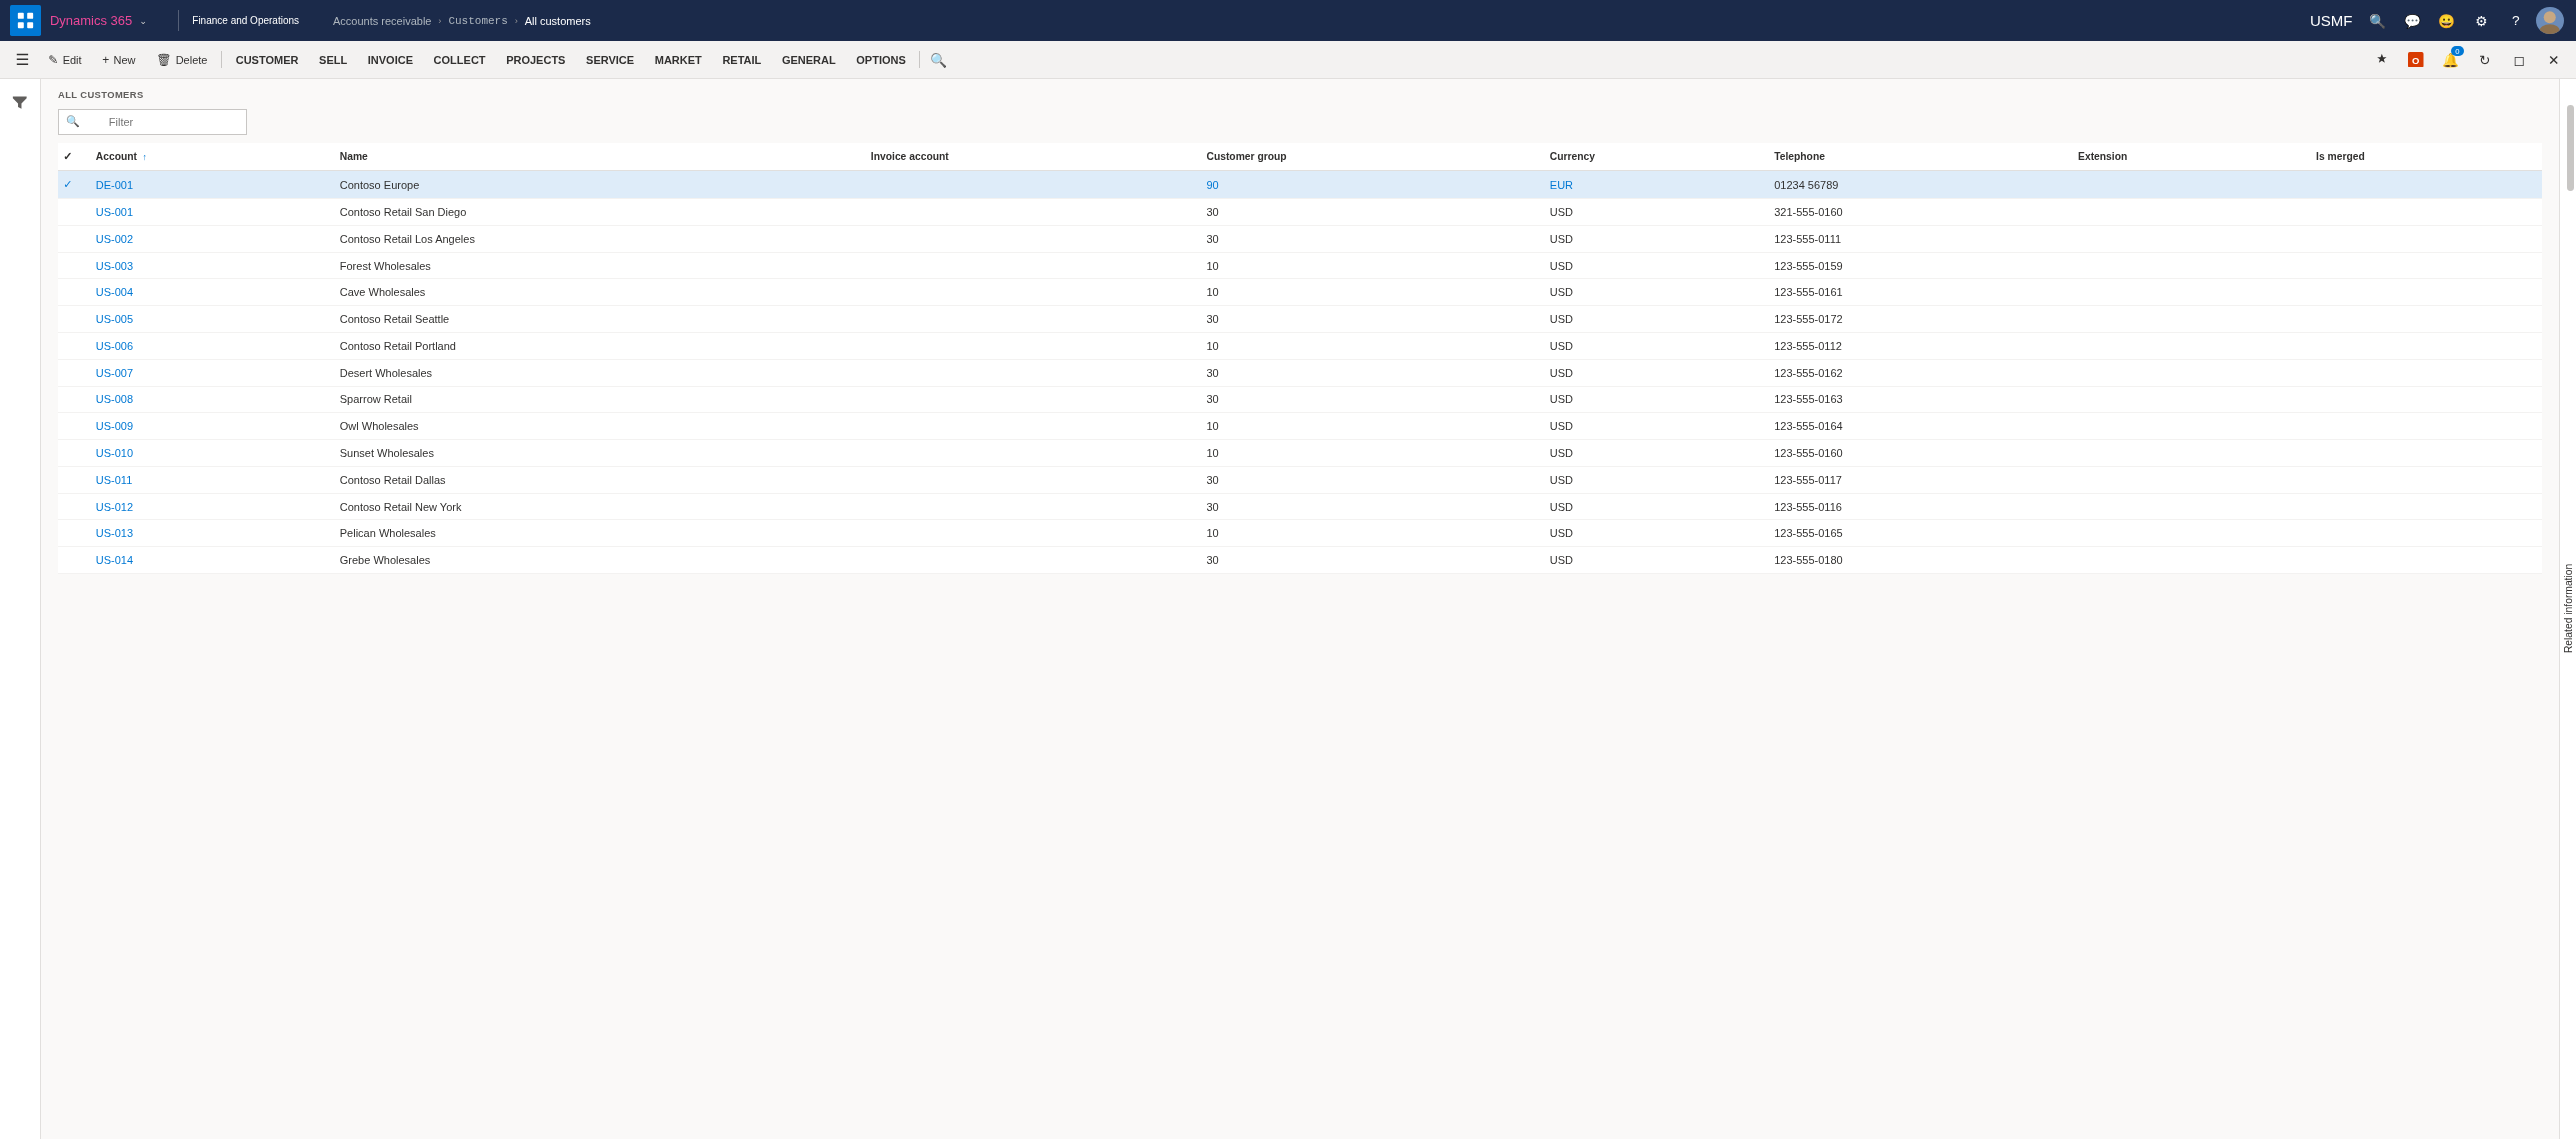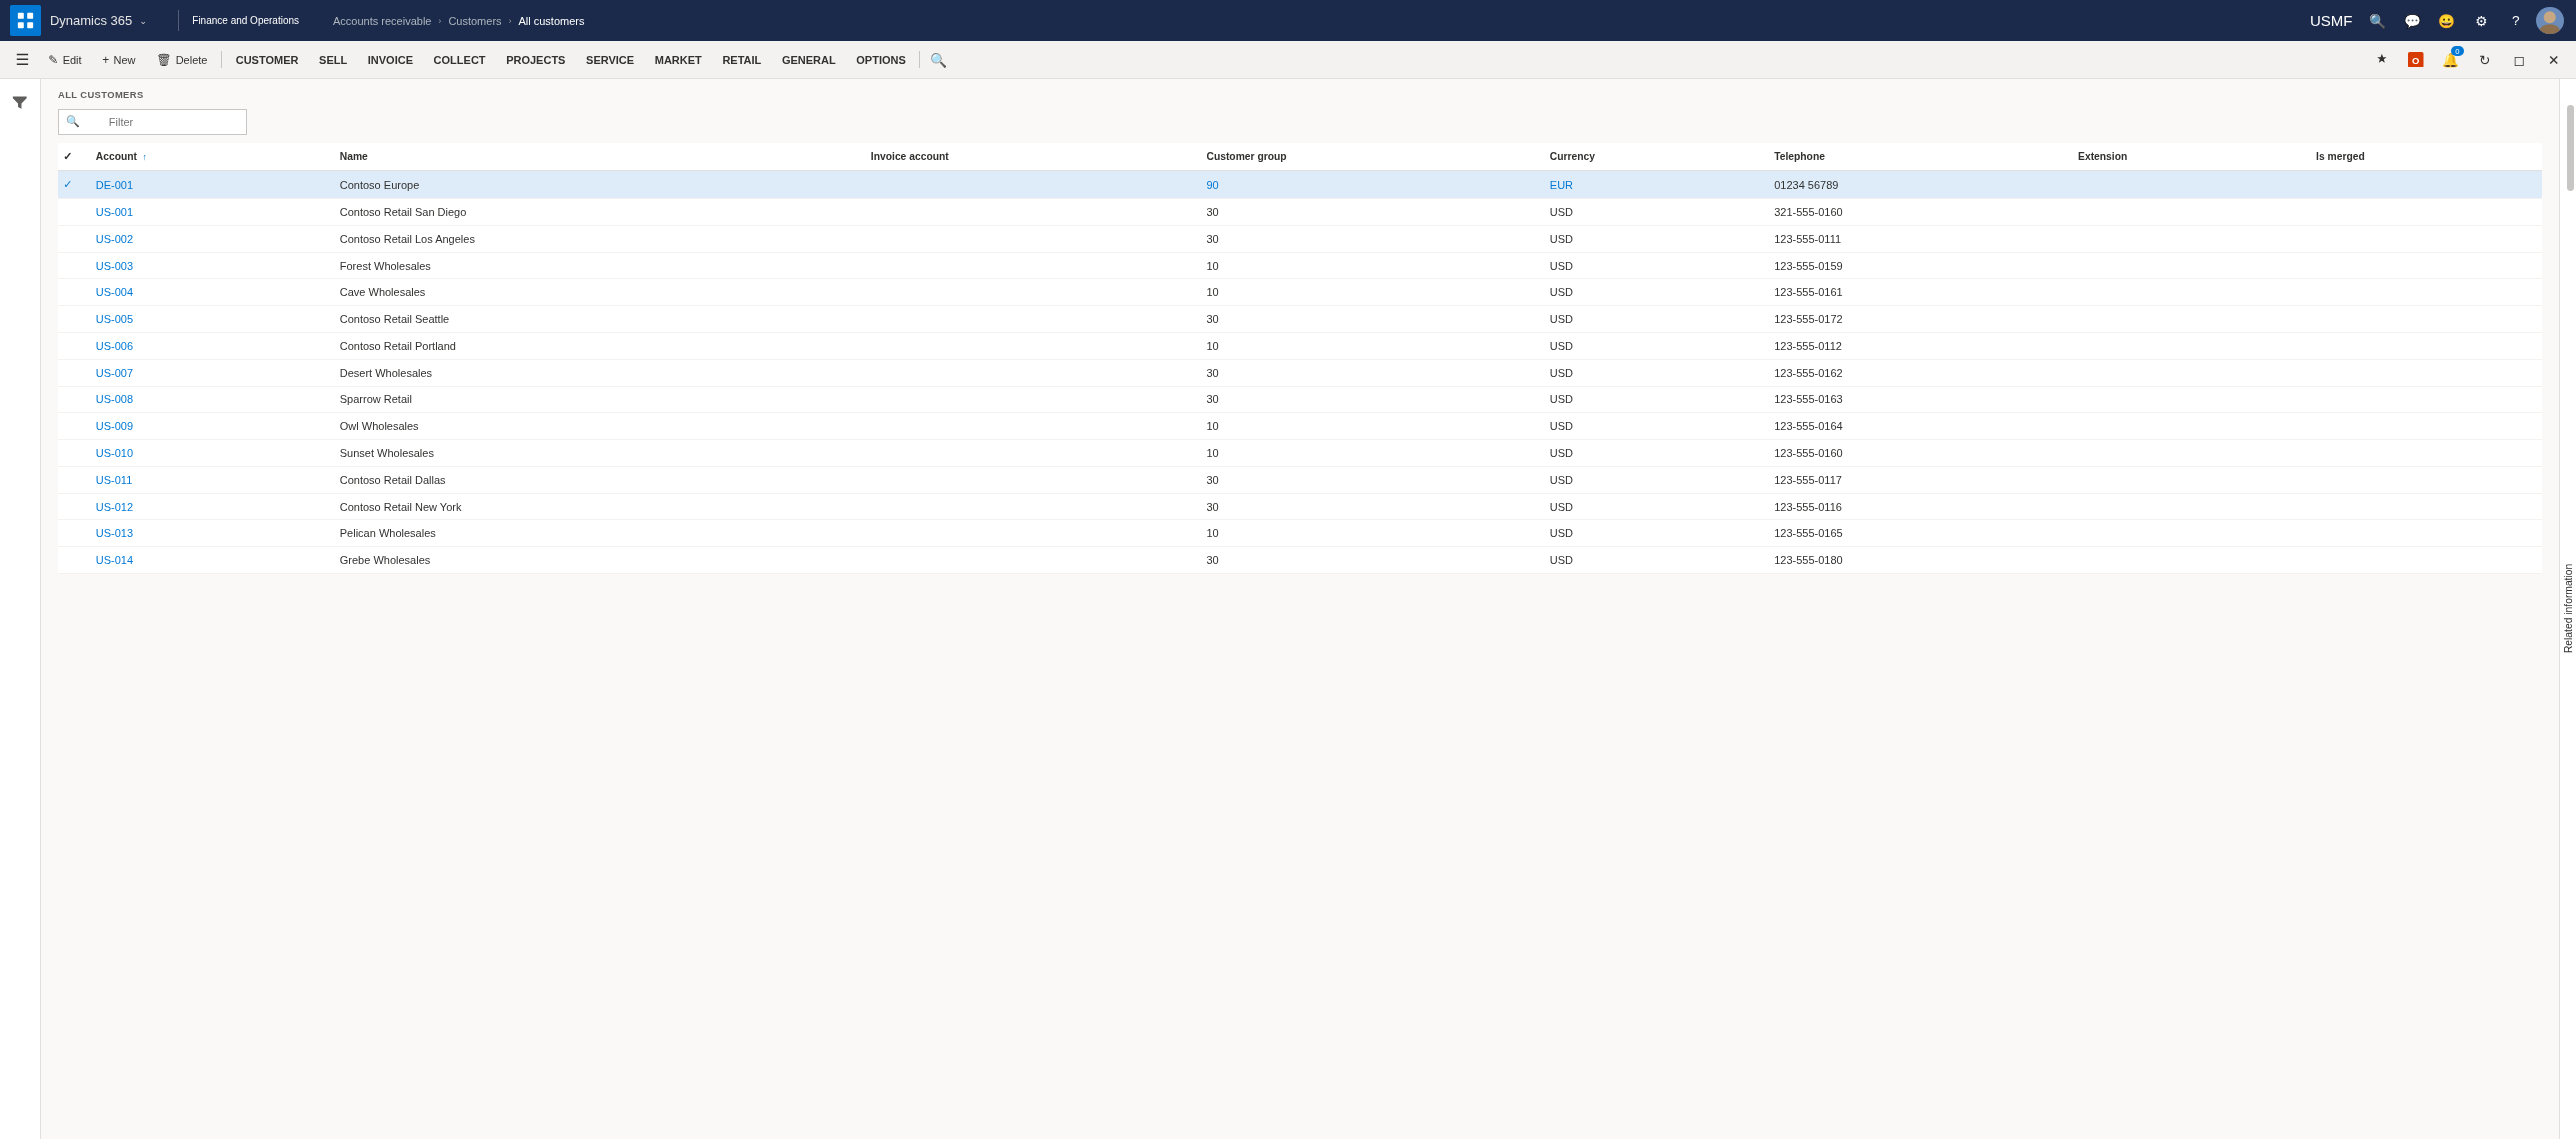--- a/index.html
+++ b/index.html
@@ -25,21 +25,21 @@
       background: #0078d4;
       display: flex; align-items: center; justify-content: center;
       margin-right: 8.6px;
       border-radius: 1.7px;
       flex-shrink: 0;
     }
     .app-grid-icon svg { width: 17px; height: 17px; }
     .dynamics-label {
       font-size: 13px;
       font-weight: 400;
-      color: #e5e5e5;
+      color: #ec4899;
       padding-right: 6.9px;
       white-space: nowrap;
     }
     .chevron-down {
       color: #ccc;
       font-size: 9.4px;
       margin-right: 17px;
     }
     .separator-v {
       width: 0.9px; height: 20.6px; background: rgba(255,255,255,0.25); margin: 0 13.7px;
@@ -310,21 +310,21 @@
         <rect x="12" y="12" width="7" height="7" rx="1"></rect>
       </svg>
     </div>
     <span class="dynamics-label">Dynamics 365</span>
     <span class="chevron-down">⌄</span>
     <div class="separator-v"></div>
     <span class="app-title">Finance and Operations</span>
     <div class="breadcrumb">
       <span style="color:#adb5bd;">Accounts receivable</span>
       <span class="chevron">›</span>
-      <span style="color:#adb5bd;">Customers</span>
+      <span style="color:#adb5bd;font-family:Liberation Mono, monospace;">Customers</span>
       <span class="chevron">›</span>
       <span class="last">All customers</span>
     </div>
   </div>
   <div class="top-nav-right">
     <span class="company-label">USMF</span>
     <div class="nav-btn">🔍</div>
     <div class="nav-btn">💬</div>
     <div class="nav-btn">😀</div>
     <div class="nav-btn">⚙</div>

